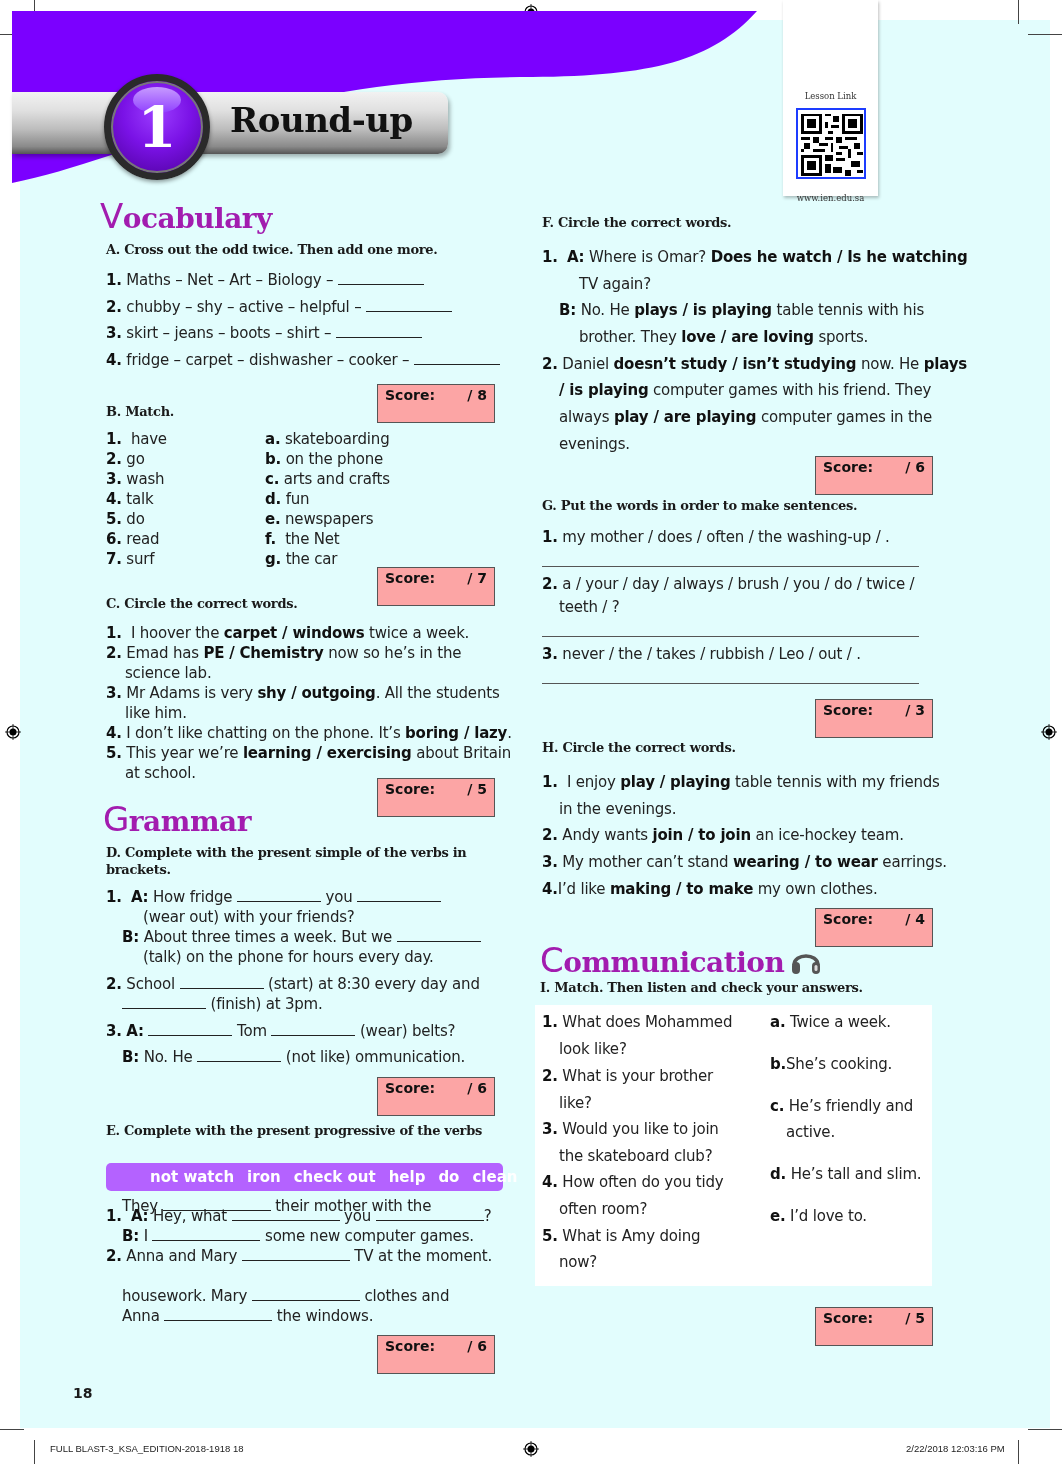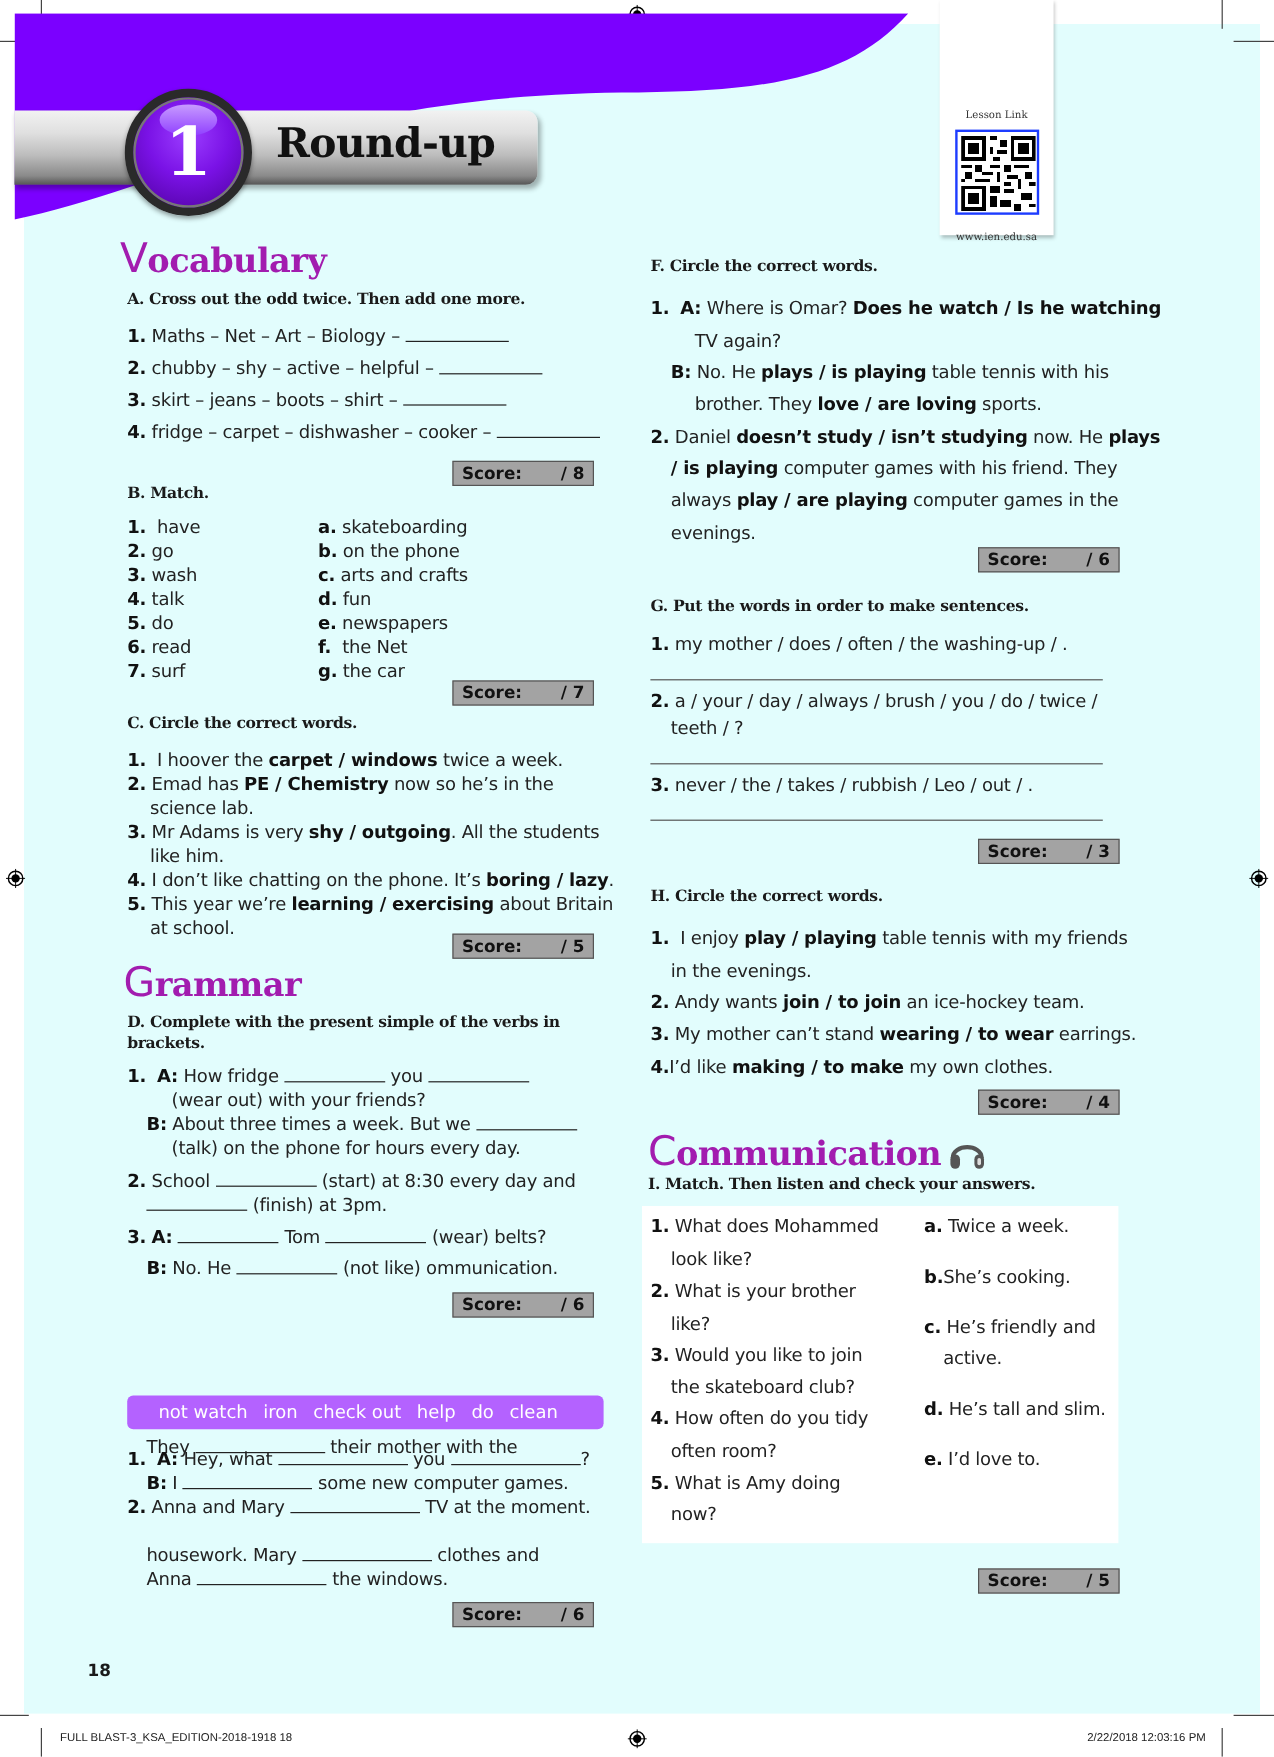--- a/index.html
+++ b/index.html
@@ -36,26 +36,26 @@
 
   .section-title { position: absolute; font-family: "DejaVu Serif", serif; font-weight: bold; font-size: 28px; color: #a21caf; letter-spacing: -0.5px; }
   .section-title .cap { font-family: "DejaVu Sans", sans-serif; font-weight: normal; font-size: 34px; }
 
   .ex-title { position: absolute; font-family: "DejaVu Serif", serif; font-weight: bold; font-size: 13px; color: #1a1a1a; letter-spacing: -0.3px; line-height: 17px; }
 
   .line { position: absolute; font-size: 15px; line-height: 20px; color: #222; white-space: nowrap; letter-spacing: -0.2px; }
   .line b { font-weight: bold; color: #111; }
   .blank { display: inline-block; border-bottom: 1px solid #222; height: 14px; vertical-align: baseline; }
 
-  .score { position: absolute; width: 118px; height: 21px; border: 1px solid #555; background: #a3a3a3;
+  .score { position: absolute; width: 118px; height: 39px; border: 1px solid #555; background: #fca5a5;
     font-weight: bold; font-size: 14px; line-height: 21px; padding-left: 7px; color: #111; }
   .score .of { position: absolute; right: 7px; top: 0; }
 
   .word-box { position: absolute; left: 106px; top: 1163px; width: 397px; height: 28px; background: #b462ff; border-radius: 5px;
-    color: #fff; font-weight: normal; font-size: 15px; line-height: 28px; white-space: nowrap; padding-left: 26px; }
+    color: #fff; font-weight: bold; font-size: 15px; line-height: 28px; white-space: nowrap; padding-left: 44px; }
   .word-box span { margin-right: 13px; }
 
   .answer-line { position: absolute; height: 1px; background: #555; }
 
   .comm-box { position: absolute; left: 535px; top: 1005px; width: 397px; height: 281px; background: #ffffff; }
 
   .page-num { position: absolute; left: 73px; top: 1385px; font-weight: bold; font-size: 14px; }
   .footer { position: absolute; top: 1443px; font-family: "Liberation Sans", sans-serif; font-size: 9.5px; color: #222; }
 
   .reg { position: absolute; width: 16px; height: 16px; }
@@ -207,20 +207,21 @@
 <div class="line" style="left:143px;top:907px">(wear out) with your friends?</div>
 <div class="line" style="left:122px;top:927px"><b>B:</b> <span>About three times a week. But we</span> <span class="blank" style="width:84px"></span></div>
 <div class="line" style="left:143px;top:947px">(talk) on the phone for hours every day.</div>
 <div class="line" style="left:106px;top:974px"><b>2.</b> <span>School</span> <span class="blank" style="width:84px"></span> <span>(start) at 8:30 every day and</span></div>
 <div class="line" style="left:122px;top:994px"><span class="blank" style="width:84px"></span> <span>(finish) at 3pm.</span></div>
 <div class="line" style="left:106px;top:1021px"><b>3.</b> <b>A:</b> <span class="blank" style="width:84px"></span> <span>Tom</span> <span class="blank" style="width:84px"></span> <span>(wear) belts?</span></div>
 <div class="line" style="left:122px;top:1047px"><b>B:</b> <span>No. He</span> <span class="blank" style="width:84px"></span> <span>(not like) ommunication.</span></div>
 <div class="score" style="left:377px;top:1077px"><span>Score:</span><span class="of">/ 6</span></div>
 
 <div class="ex-title" style="left:106px;top:1122px">
+    <div>E. Complete with the present progressive of the verbs</div>
   </div>
 <div class="word-box">
   <span>not watch</span><span>iron</span><span>check out</span><span>help</span><span>do</span><span>clean</span>
 </div>
 <div class="line" style="left:106px;top:1206px"><b>1.</b>&nbsp; <b>A:</b> <span>Hey, what</span> <span class="blank" style="width:108px"></span> <span>you</span> <span class="blank" style="width:108px"></span><span>?</span></div>
 <div class="line" style="left:122px;top:1226px"><b>B:</b> <span>I</span> <span class="blank" style="width:108px"></span> <span>some new computer games.</span></div>
 <div class="line" style="left:106px;top:1246px"><b>2.</b> <span>Anna and Mary</span> <span class="blank" style="width:108px"></span> <span>TV at the moment.</span></div>
 <div class="line" style="left:122px;top:1196px"><span>They</span> <span class="blank" style="width:108px"></span> <span>their mother with the</span></div>
 <div class="line" style="left:122px;top:1286px"><span>housework. Mary</span> <span class="blank" style="width:108px"></span> <span>clothes and</span></div>
 <div class="line" style="left:122px;top:1306px"><span>Anna</span> <span class="blank" style="width:108px"></span> <span>the windows.</span></div>

